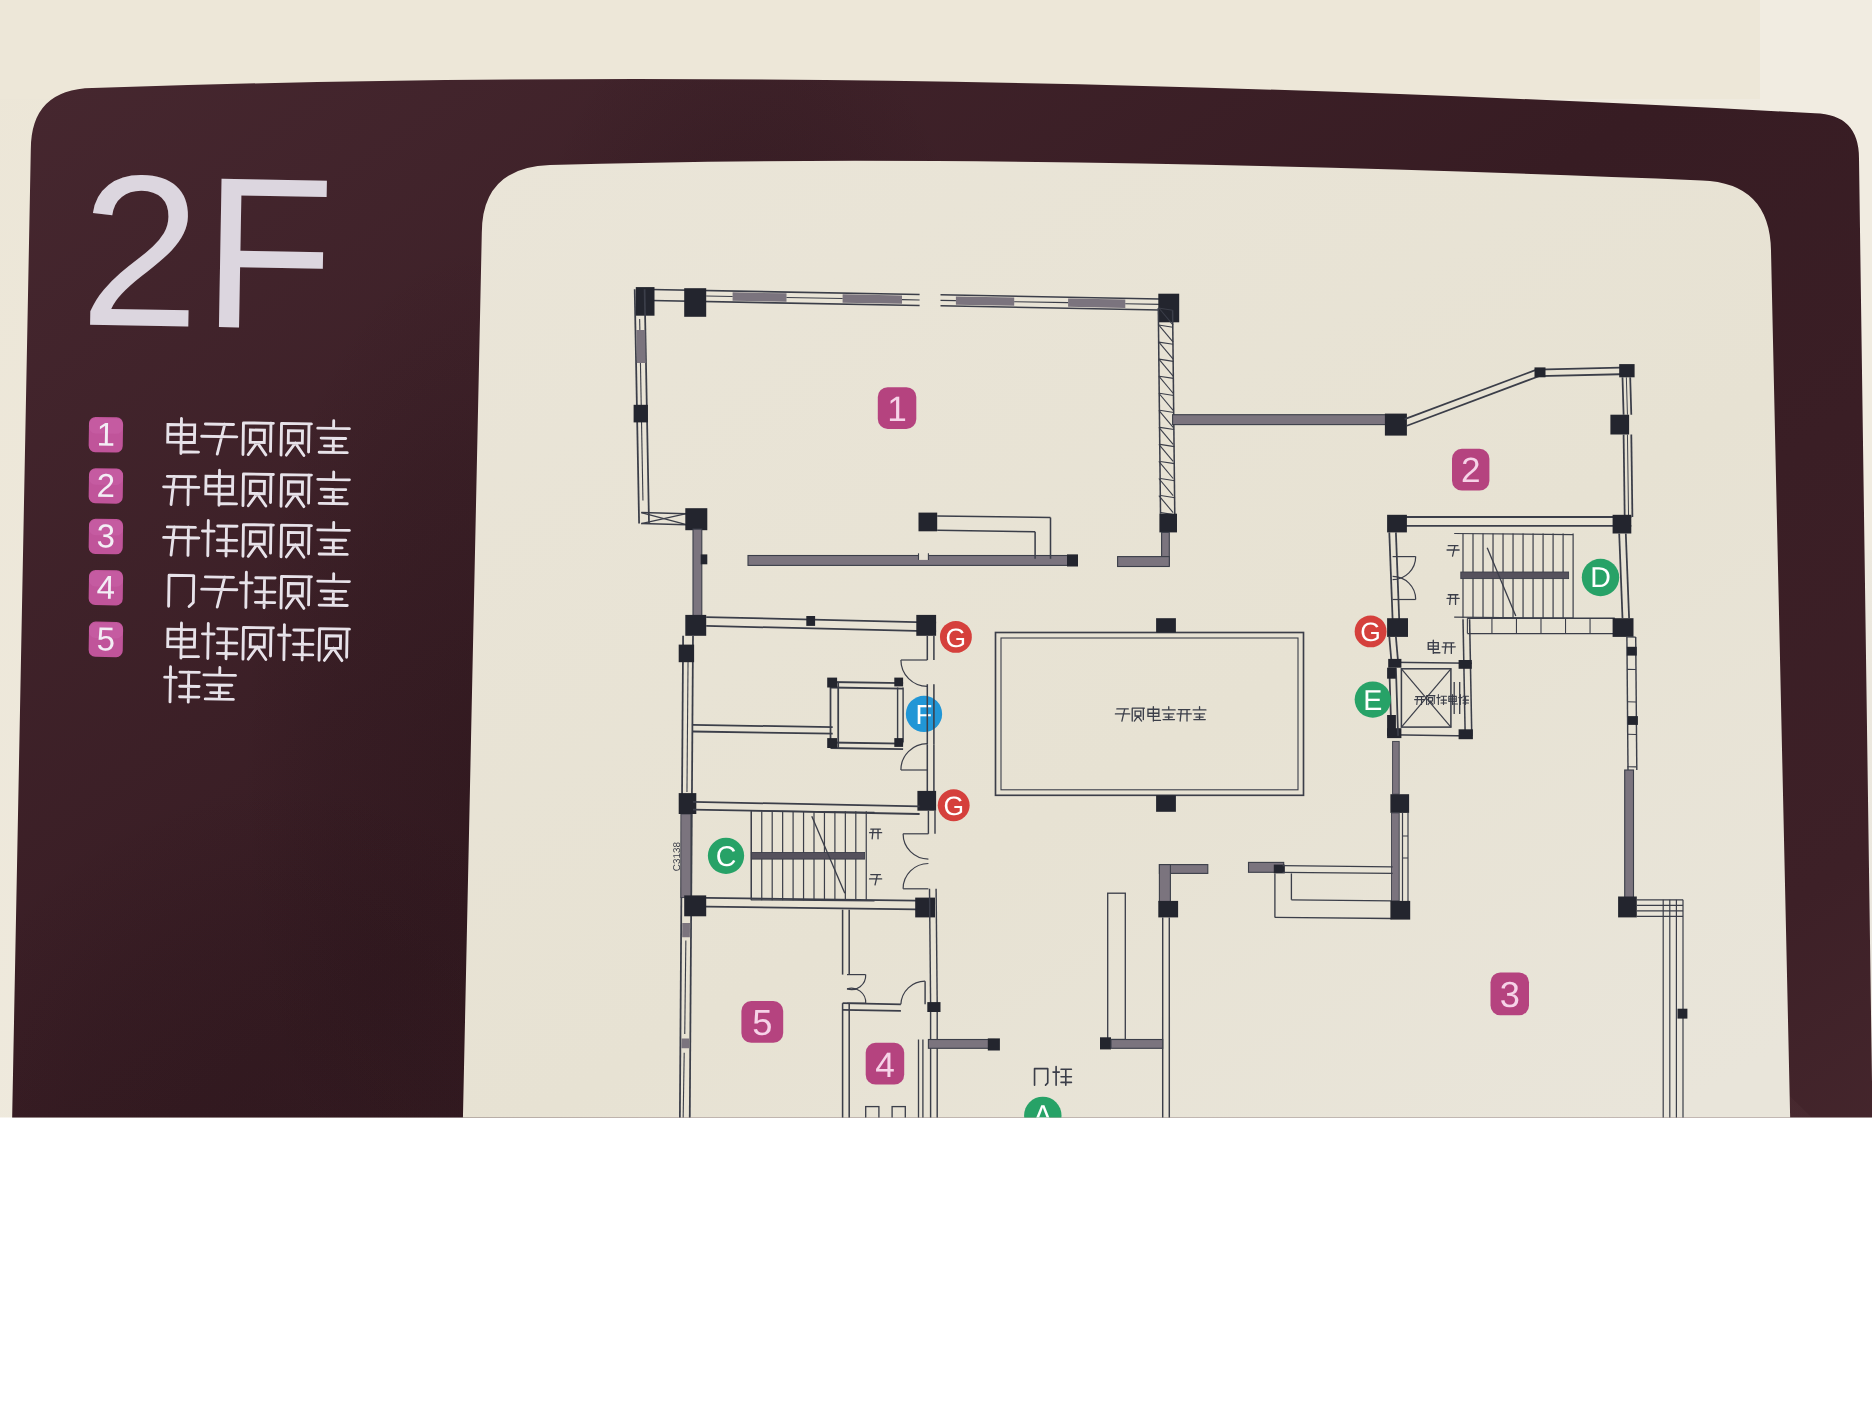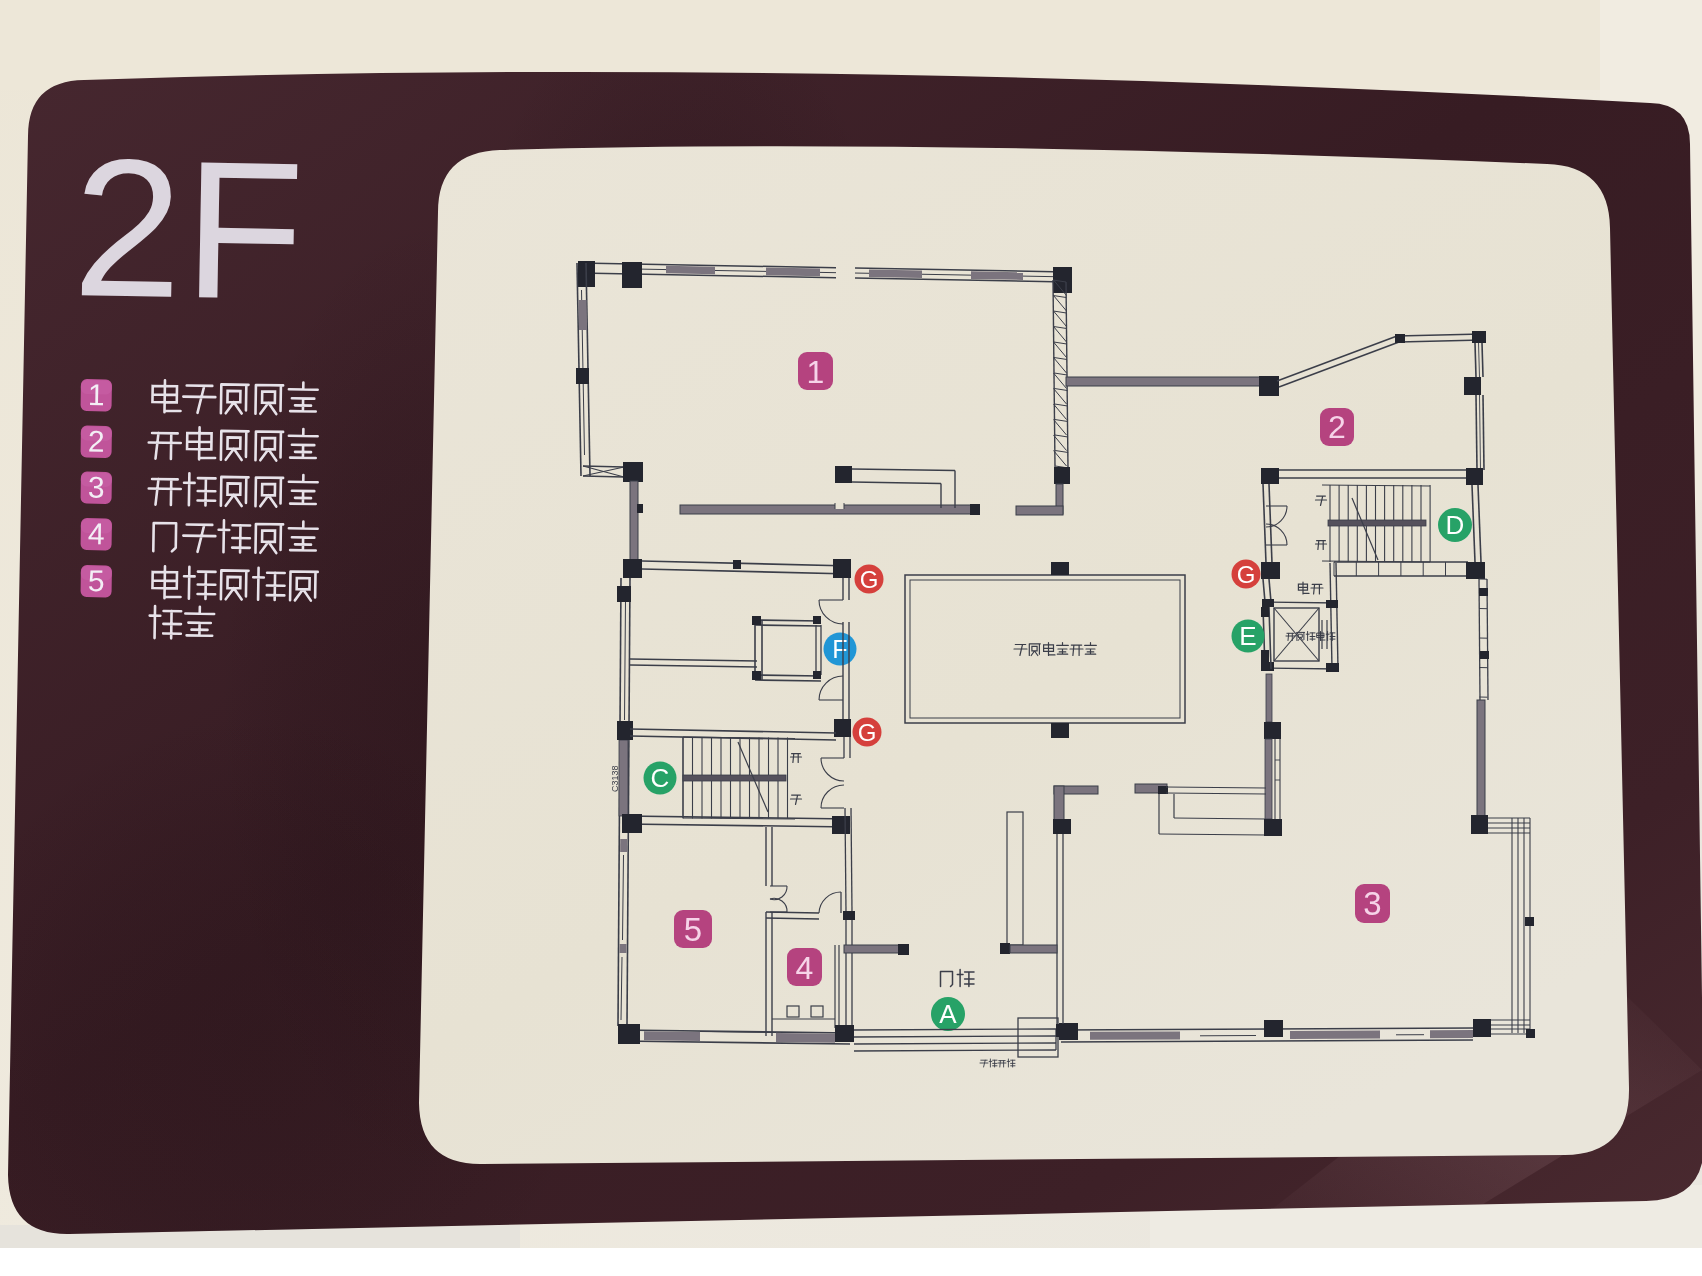--- a/index.html
+++ b/index.html
@@ -1,14 +1,14 @@
 <!DOCTYPE html>
 <html><head><meta charset="utf-8"><style>
 html,body{margin:0;padding:0}
-.stage{position:relative;width:1702px;height:1248px;overflow:hidden;font-family:"Liberation Sans",sans-serif;}
+.stage{position:relative;width:1702px;height:1016px;overflow:hidden;font-family:"Liberation Sans",sans-serif;}
 </style></head><body>
 <div class="stage">
 <svg width="1702" height="1276" viewBox="0 0 1702 1276" font-family="Liberation Sans, sans-serif">
 <defs>
 <linearGradient id="bg" x1="0" y1="0" x2="1" y2="1">
  <stop offset="0" stop-color="#ece6d7"></stop>
           <stop offset="0.5" stop-color="#efeade"></stop>
           <stop offset="1" stop-color="#e9e6df"></stop>
 </linearGradient>
 <linearGradient id="maroon" x1="0" y1="0" x2="1" y2="1">

